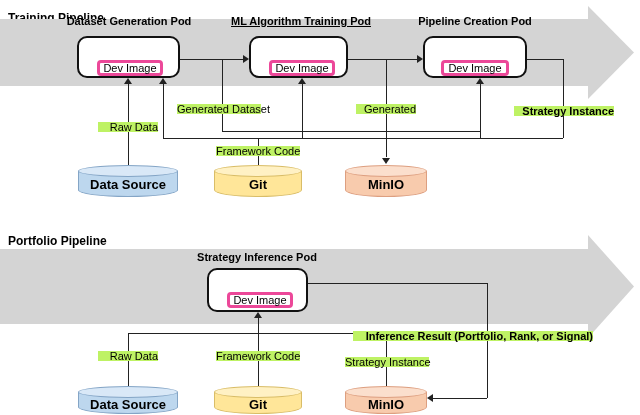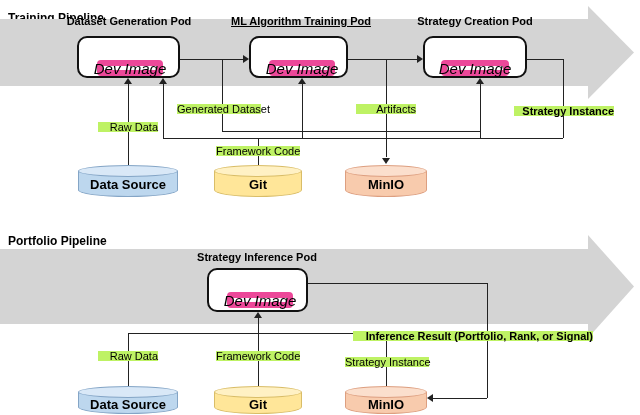--- a/index.html
+++ b/index.html
@@ -10,22 +10,22 @@
   }
   html,body{margin:0;padding:0;background:#fff;}
   #canvas{position:relative;width:640px;height:415px;background:#fff;overflow:hidden;
           font-family:"Liberation Sans","DejaVu Sans",sans-serif;color:#000;}
   .abs{position:absolute;box-sizing:border-box;}
   .sec-title{font-size:12px;font-weight:bold;white-space:nowrap;margin-top:8px;}
   .banner-body{background:var(--banner);}
   .banner-head{background:var(--banner);clip-path:polygon(0 0,100% 50%,0 100%);}
   .pod{background:#fff;border:2px solid #111;border-radius:10px;}
   .pod-label{font-size:11px;font-weight:bold;text-align:center;white-space:nowrap;}
-  .dev{background:#fff;border:6px solid #ec4899;border-radius:4px;font-size:15px;
-       display:flex;align-items:center;justify-content:center;white-space:nowrap;font-style:italic;}
+  .dev{background:#fff;border:3px solid #ec4899;border-radius:4px;font-size:11px;
+       display:flex;align-items:center;justify-content:center;white-space:nowrap;}
   .hline{height:1px;background:var(--line);}
   .vline{width:1px;background:var(--line);}
   .ah{width:0;height:0;}
   .ah.up{border-left:4px solid transparent;border-right:4px solid transparent;border-bottom:6px solid var(--line);}
   .ah.down{border-left:4px solid transparent;border-right:4px solid transparent;border-top:6px solid var(--line);}
   .ah.right{border-top:4px solid transparent;border-bottom:4px solid transparent;border-left:6px solid var(--line);}
   .ah.left{border-top:4px solid transparent;border-bottom:4px solid transparent;border-right:6px solid var(--line);}
   .elabel{font-size:11px;line-height:10px;text-align:right;background:#bef264;white-space:nowrap;z-index:5;}
   .b{font-weight:bold;}
   .cyl{z-index:4;}
@@ -43,21 +43,21 @@
 
 <div id="canvas">
 
   <div class="abs sec-title" style="left:8px;top:3px;">Training Pipeline</div>
 
   <div class="abs banner-body" style="left:0;top:19px;width:588px;height:67px;"></div>
   <div class="abs banner-head" style="left:588px;top:6px;width:46px;height:93px;"></div>
 
   <div class="abs pod-label" style="left:54px;top:15px;width:150px;">Dataset Generation Pod</div>
   <div class="abs pod-label" style="left:226px;top:15px;width:150px;text-decoration:underline;">ML Algorithm Training Pod</div>
-  <div class="abs pod-label" style="left:400px;top:15px;width:150px;">Strategy Creation Pod</div>
+  <div class="abs pod-label" style="left:400px;top:15px;width:150px;">Pipeline Creation Pod</div>
 
   <div class="abs pod" style="left:77px;top:36px;width:103px;height:42px;"></div>
   <div class="abs pod" style="left:249px;top:36px;width:99px;height:42px;"></div>
   <div class="abs pod" style="left:423px;top:36px;width:104px;height:42px;"></div>
 
   <div class="abs dev" style="left:97px;top:60px;width:66px;height:16px;">Dev Image</div>
   <div class="abs dev" style="left:269px;top:60px;width:66px;height:16px;">Dev Image</div>
   <div class="abs dev" style="left:441px;top:60px;width:68px;height:16px;">Dev Image</div>
 
   <div class="abs hline" style="left:180px;top:59px;width:63px;"></div>
@@ -86,21 +86,21 @@
   <div class="abs ah up" style="left:476px;top:78px;"></div>
 
   <div class="abs hline" style="left:163px;top:138px;width:400px;"></div>
 
   <div class="abs hline" style="left:527px;top:59px;width:36px;"></div>
   <div class="abs vline" style="left:563px;top:59px;height:79px;"></div>
 
   <div class="abs elabel" style="left:98px;top:122px;width:60px;">Raw Data</div>
   <div class="abs elabel" style="left:177px;top:104px;width:84px;">Generated Dataset</div>
   <div class="abs elabel" style="left:216px;top:146px;width:84px;">Framework Code</div>
-  <div class="abs elabel" style="left:356px;top:104px;width:60px;">Artifacts</div>
+  <div class="abs elabel" style="left:356px;top:104px;width:60px;">Generated</div>
   <div class="abs elabel b" style="left:514px;top:106px;width:100px;">Strategy Instance</div>
 
   <div class="abs cyl cyl-blue" style="left:78px;top:165px;width:100px;height:32px;">
     <div class="cyl-body" style="top:6px;bottom:0;"></div>
     <div class="cyl-ell"></div>
     <div class="cyl-label" style="top:12px;">Data Source</div>
   </div>
   <div class="abs cyl cyl-yellow" style="left:214px;top:165px;width:88px;height:32px;">
     <div class="cyl-body" style="top:6px;bottom:0;"></div>
     <div class="cyl-ell"></div>

